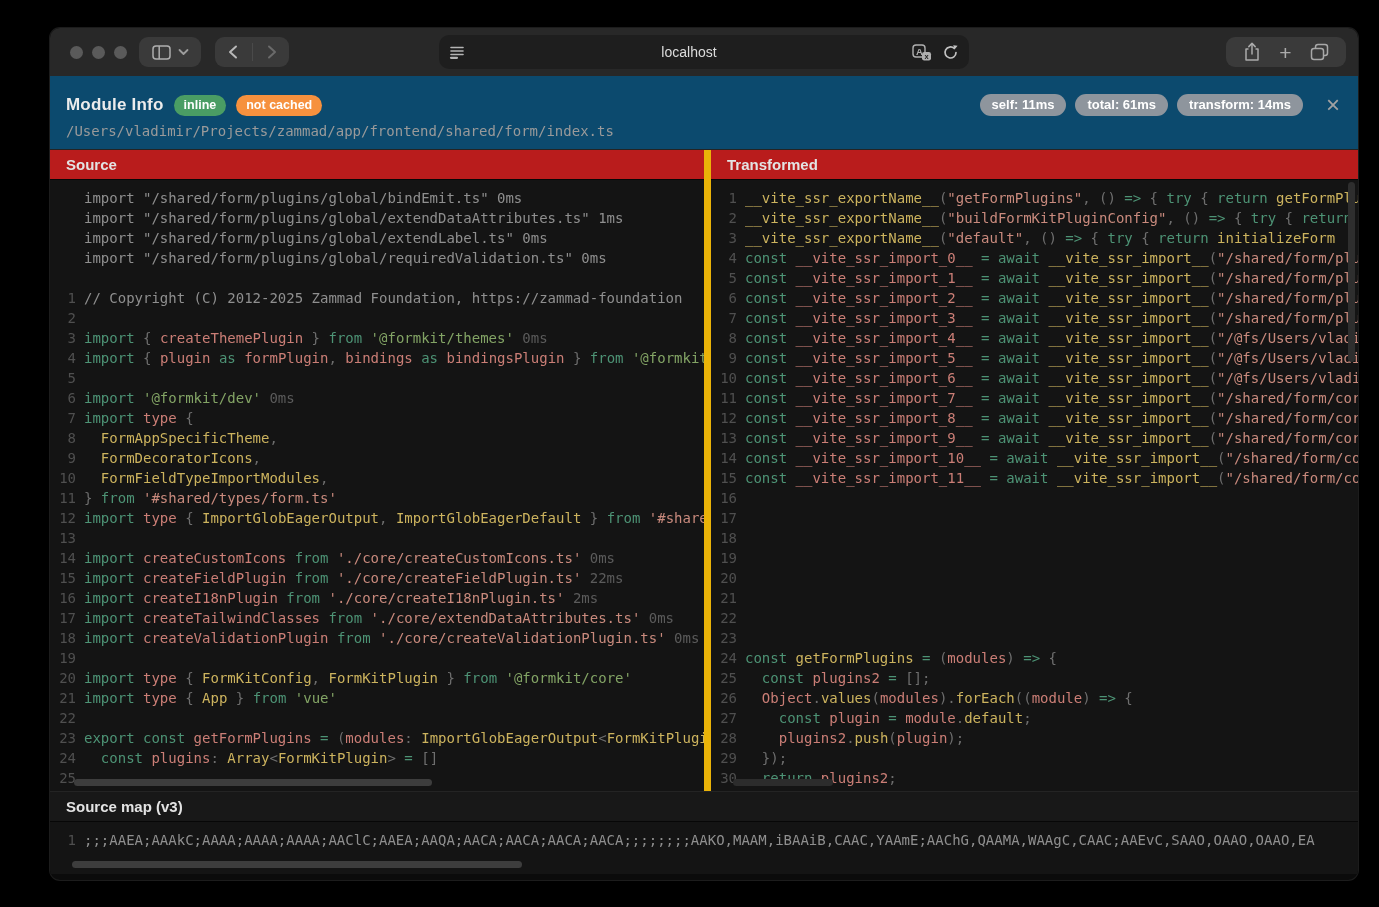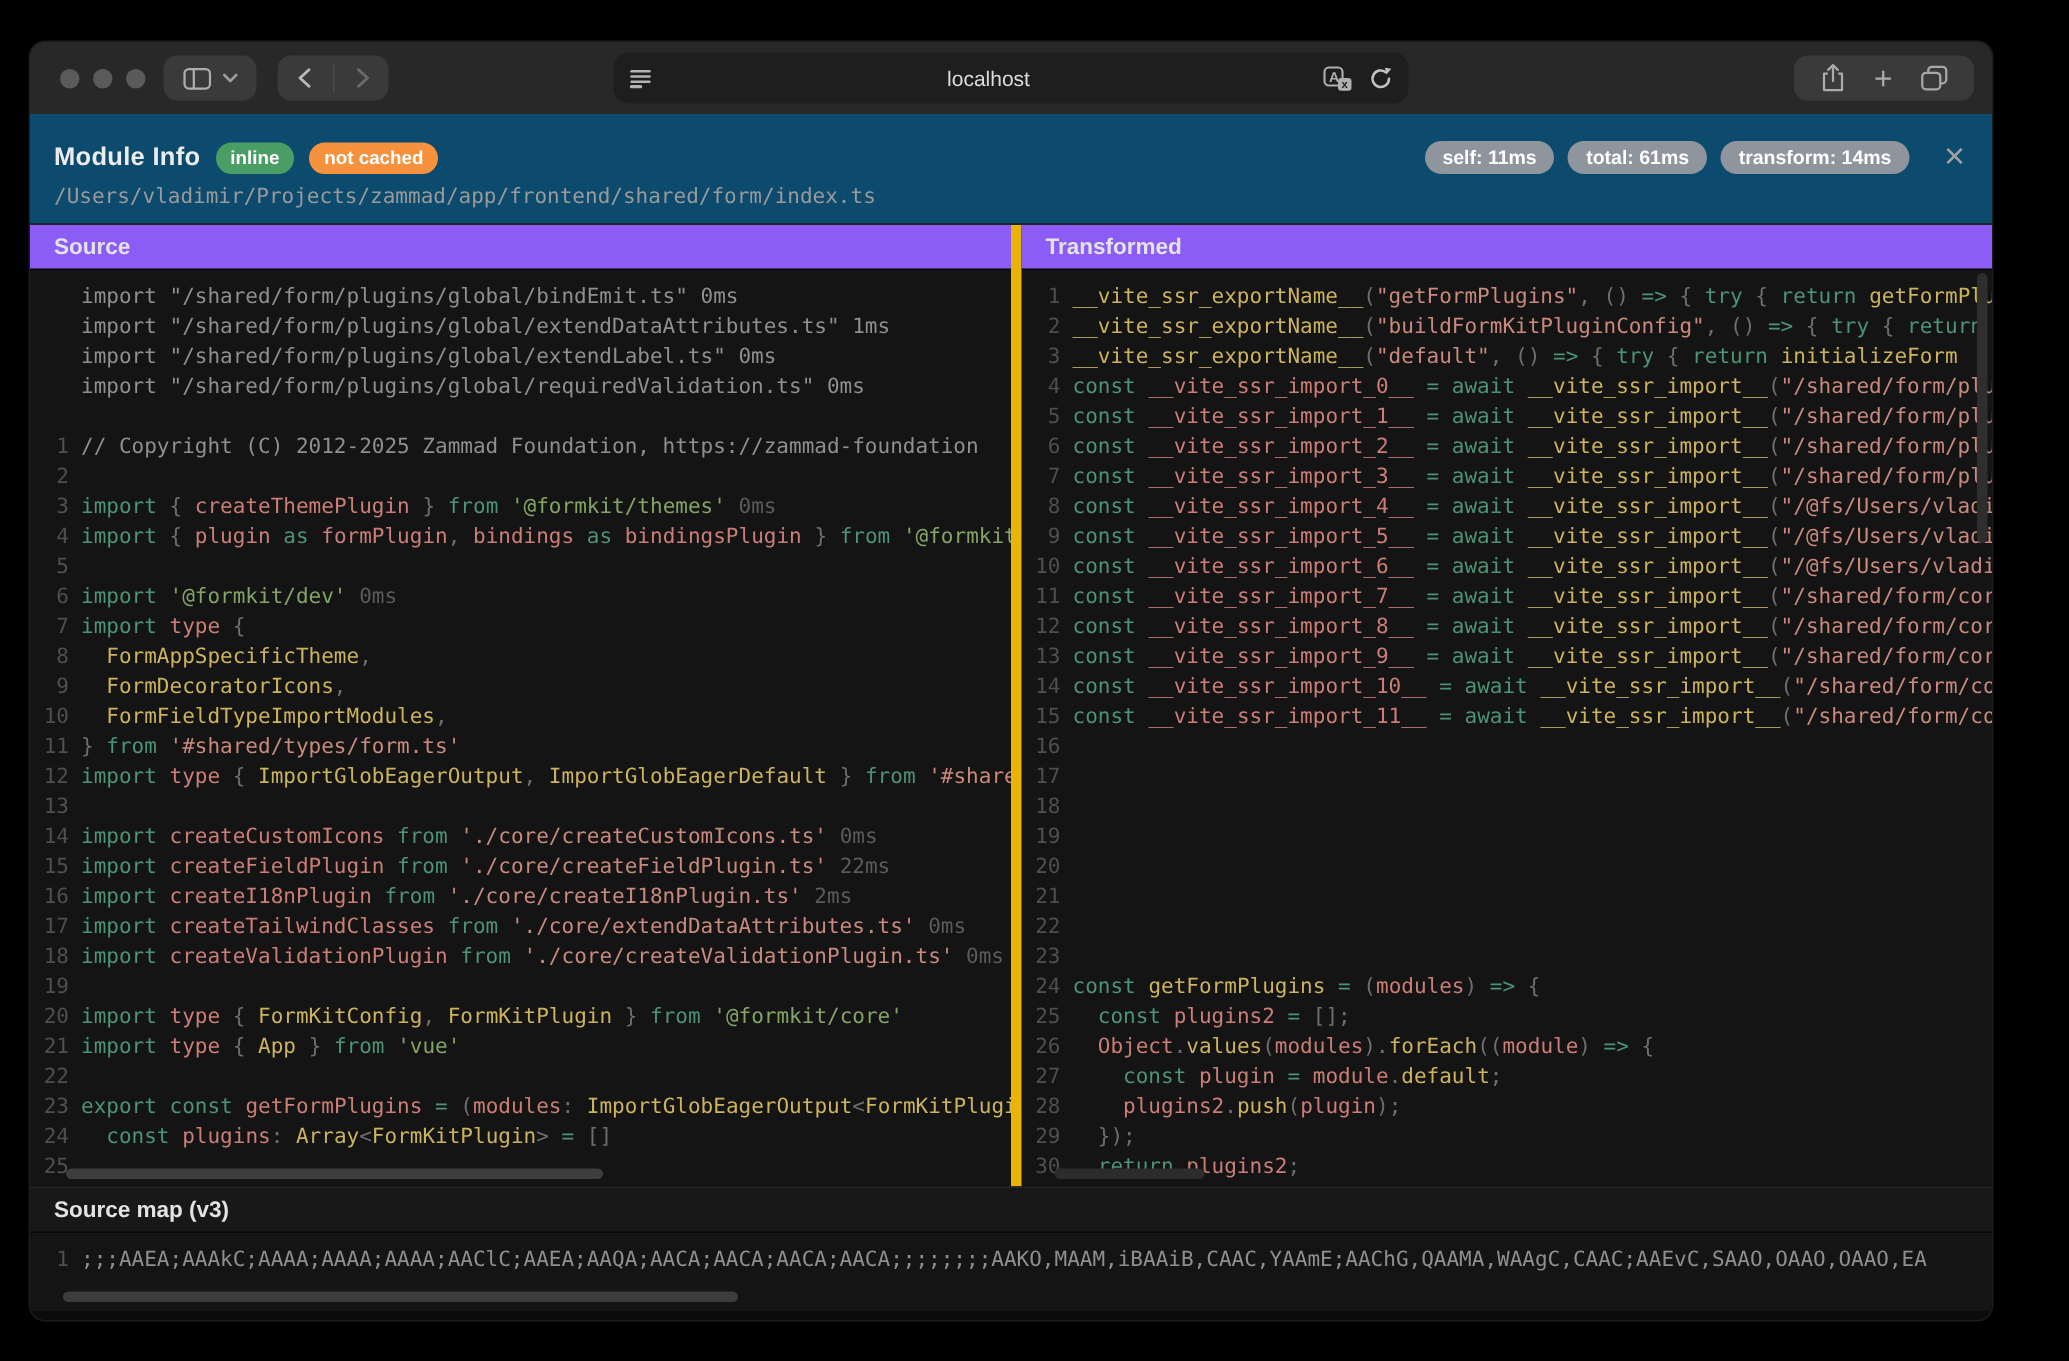--- a/index.html
+++ b/index.html
@@ -1,18 +1,18 @@
 <!DOCTYPE html>
 <html><head>
 <meta charset="utf-8">
 <style>
   * { margin:0; padding:0; box-sizing:border-box; }
   html,body { width:1379px; height:907px; background:#000; overflow:hidden;
               font-family:"Liberation Sans", sans-serif; }
-  .window { position:absolute; left:20px; top:28px; width:1308px; height:852px;
+  .window { position:absolute; left:50px; top:28px; width:1308px; height:852px;
             background:#0b0b0b; border-radius:10px; overflow:hidden;
             box-shadow:0 0 0 1px #1c1c1c; }
 
   
   .toolbar { position:relative; height:48px; background:#282828; display:flex;
              align-items:center; padding:0 12px; }
   .traffic { display:flex; gap:9px; margin:0 12px 0 8px; }
   .tl { width:13px; height:13px; border-radius:50%; background:#5a5a5a; }
   .capsule { display:flex; align-items:center; justify-content:center;
              background:#3a3a3a; border-radius:9px; height:30px; }
@@ -39,21 +39,21 @@
   .timing { background:#8e959d; border-radius:999px; padding:3px 12px 4px;
             font-size:13px; font-weight:700; color:#fff; white-space:nowrap; }
   .closex { color:#a2a2a2; font-size:24px; line-height:18px; margin-left:14px;
             cursor:default; font-weight:400; }
   .mh-path { margin-top:7px; color:#9a9a9a; font:14px "DejaVu Sans Mono", monospace; }
 
   
   .panels { display:flex; height:642px; border-top:1px solid #242424; }
   .panel { width:50%; display:flex; flex-direction:column; background:#141414; overflow:hidden; }
   .panel + .panel { border-left:7px solid #eab308; }
-  .panel-head { height:30px; background:#8b5cf6; border-bottom:1px solid #070707;
+  .panel-head { height:30px; background:#b91c1c; border-bottom:1px solid #070707;
                 display:flex; align-items:center; padding-left:16px; flex:none; }
   .panel-title { color:#e3e3e3; font-size:15px; font-weight:700; }
   .codearea { position:relative; flex:1; overflow:hidden; padding-top:8px;
               font:14px/20px "DejaVu Sans Mono", monospace; }
   .code-line { display:flex; white-space:pre; height:20px; }
   .ln { display:inline-block; width:26px; flex:none; text-align:right;
         margin-right:8px; color:#4f4f4f; }
   .lc { white-space:pre; }
   .tk-k{color:#4d9375} .tk-v{color:#cb7e76} .tk-s{color:#c98a7d}
   .tk-g{color:#83a465} .tk-y{color:#ccb35e} .tk-p{color:#6e6e6e}

